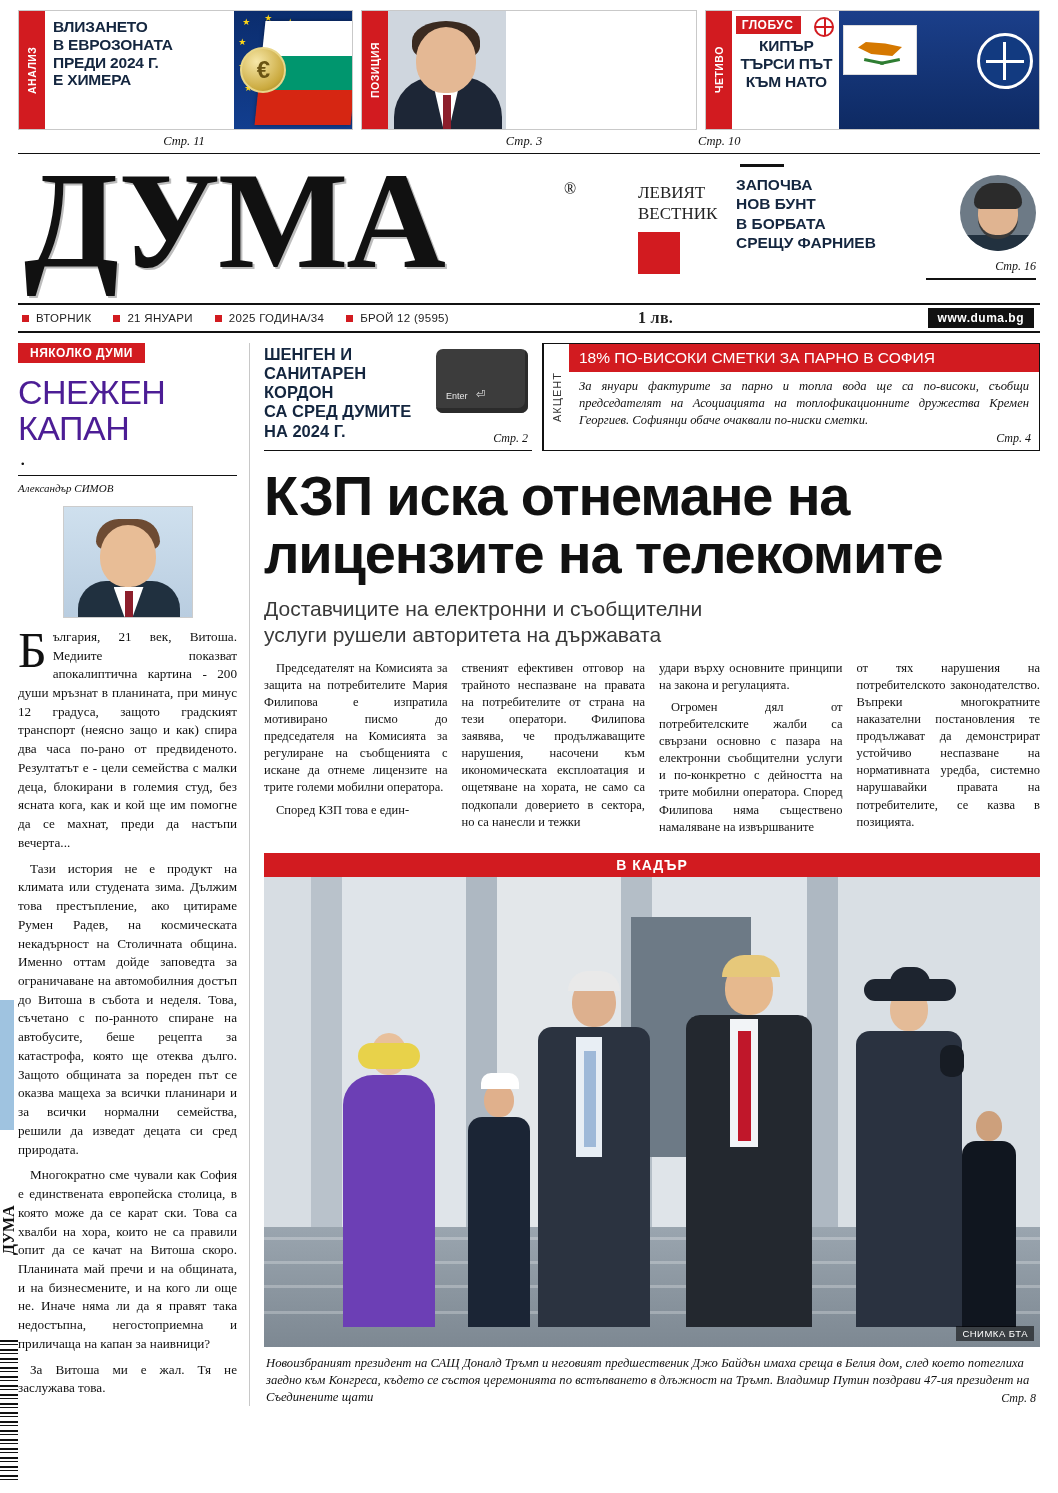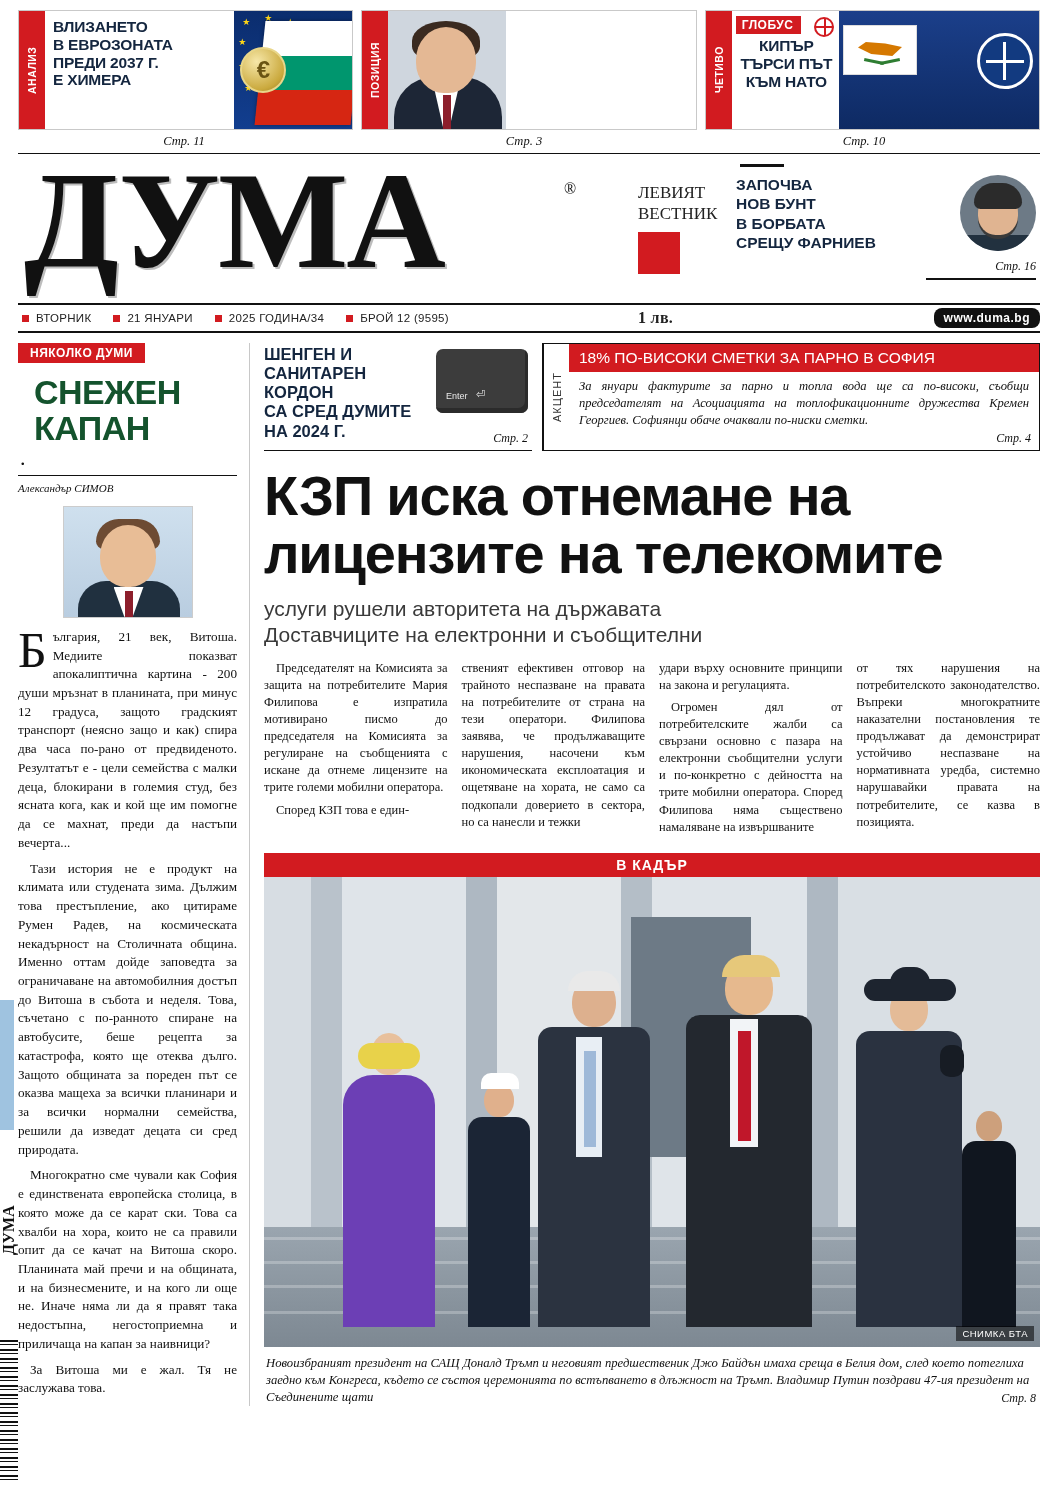--- a/index.html
+++ b/index.html
@@ -148,38 +148,37 @@
     border-top:2px solid #111; border-bottom:2px solid #111; height:30px;
     display:flex; align-items:center; font-family:"Liberation Sans", sans-serif; font-size:11.5px;
     color:#222; letter-spacing:.3px; position:relative;
   }
   .infobar .sq { width:7px; height:7px; background:#d21b20; display:inline-block; margin:0 7px 0 4px; }
   .infobar .it { margin-right:18px; }
   .infobar .price {
     position:absolute; left:620px; font-family:"Liberation Serif", serif; font-size:16px; font-weight:bold;
   }
   .infobar .web {
-    position:absolute; right:0; background:#111; color:#fff; padding:3px 10px; font-size:12px; font-weight:bold;
+    position:absolute; right:6px; background:#111; color:#fff; padding:3px 10px; font-size:12px; font-weight:bold;
     letter-spacing:.5px;
-    border-radius:8px;
   }
 
   
   .body-grid { display:flex; gap:0; margin-top:10px; }
   .col-left { width:232px; padding-right:12px; border-right:1px solid #c8c8c8; }
   .col-main { flex:1; padding-left:14px; }
 
   
   .kicker {
     background:#d21b20; color:#fff; display:inline-block; padding:3px 12px;
     font-family:"Liberation Sans",sans-serif; font-size:12px; font-weight:bold; letter-spacing:.5px;
   }
   .lead-title {
-    font-family:"Liberation Sans",sans-serif; font-weight:bold; font-size:34px; line-height:1.05;
-    margin:12px 0 10px 16px; color:#14532d; letter-spacing:-.5px;
+    font-family:"Liberation Sans",sans-serif; font-weight:normal; font-size:34px; line-height:1.05;
+    margin:12px 0 10px 0; color:#4c1d95; letter-spacing:-.5px;
   }
   .lead-dot { font-size:22px; line-height:.2; margin:10px 0 14px 2px; }
   .author { font-style:italic; font-size:11px; border-top:1px solid #111; padding-top:6px; margin-top:4px; }
   .author-photo {
     width:130px; height:112px; margin:12px auto 10px auto; position:relative; overflow:hidden;
     background:linear-gradient(#cfe0ee,#b9cde0); border:1px solid #ccc;
   }
   .author-photo .fh { position:absolute; left:36px; top:18px; width:56px; height:62px; border-radius:50% 50% 46% 46%; background:#e8bd96; }
   .author-photo .hr { position:absolute; left:32px; top:12px; width:64px; height:30px; border-radius:30px 30px 10px 10px; background:#6d4b33; }
   .author-photo .bd { position:absolute; left:14px; bottom:0; width:102px; height:36px; border-radius:28px 28px 0 0; background:#20303f; }
@@ -284,21 +283,21 @@
 
 <div class="page">
 
   <div class="teaser-strip">
 
     <div class="teaser">
       <div class="tag">АНАЛИЗ</div>
       <div class="tx">
         <span class="l">ВЛИЗАНЕТО</span>
         <span class="l">В ЕВРОЗОНАТА</span>
-        <span class="l">ПРЕДИ 2037 Г.</span>
+        <span class="l">ПРЕДИ 2024 Г.</span>
         <span class="l">Е ХИМЕРА</span>
       </div>
       <div class="art t1art">
         <div class="stars">
           <span class="star" style="left:8px;top:6px;">★</span>
           <span class="star" style="left:30px;top:2px;">★</span>
           <span class="star" style="left:52px;top:6px;">★</span>
           <span class="star" style="left:4px;top:26px;">★</span>
           <span class="star" style="left:4px;top:50px;">★</span>
           <span class="star" style="left:10px;top:72px;">★</span>
@@ -340,21 +339,21 @@
             <div class="br2"></div>
         </div>
         <div class="nato"></div>
       </div>
     </div>
   </div>
 
   <div class="teaser-pages">
     <div>Стр. 11</div>
     <div>Стр. 3</div>
-    <div style="text-align:center;padding-right:10px;font-style:italic;">Стр. 10</div>
+    <div style="text-align:left;padding-right:10px;font-style:italic;">Стр. 10</div>
   </div>
 
   <div class="masthead">
     <div class="logo">ДУМА</div>
     <div class="reg">®</div>
     <div class="levi">
       <div>ЛЕВИЯТ</div>
       <div>ВЕСТНИК</div>
     </div>
     <div class="redsq"></div>
@@ -447,22 +446,22 @@
           </div>
         </div>
       </div>
 
       <div class="headline">
         <div>КЗП иска отнемане на</div>
         <div>лицензите на телекомите</div>
       </div>
 
       <div class="subhead">
+        <div>Доставчиците на електронни и съобщителни</div>
         <div>услуги рушели авторитета на държавата</div>
-        <div>Доставчиците на електронни и съобщителни</div>
       </div>
 
       <div class="story-cols">
         <div class="c">
           <p>Председателят на Комисията за защита на потребителите Мария Филипова е изпратила мотивирано писмо до председателя на Комисията за регулиране на съобщенията с искане да отнеме лицензите на трите големи мобилни оператора.</p>
           <p>Според КЗП това е един-</p>
         </div>
         <div class="c">
           <p style="text-indent:0;">ственият ефективен отговор на трайното неспазване на правата на потребителите от страна на тези оператори. Филипова заявява, че продължаващите нарушения, насочени към икономическата експлоатация и ощетяване на хората, не само са подкопали доверието в сектора, но са нанесли и тежки</p>
         </div>

